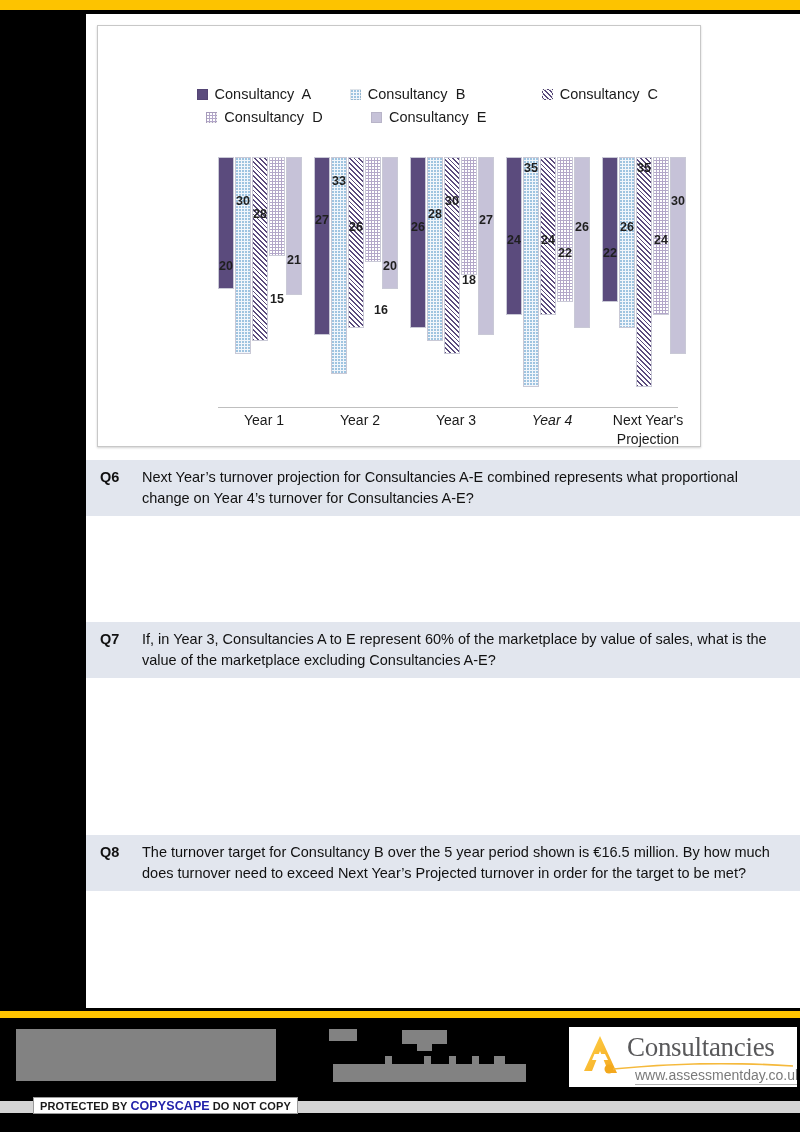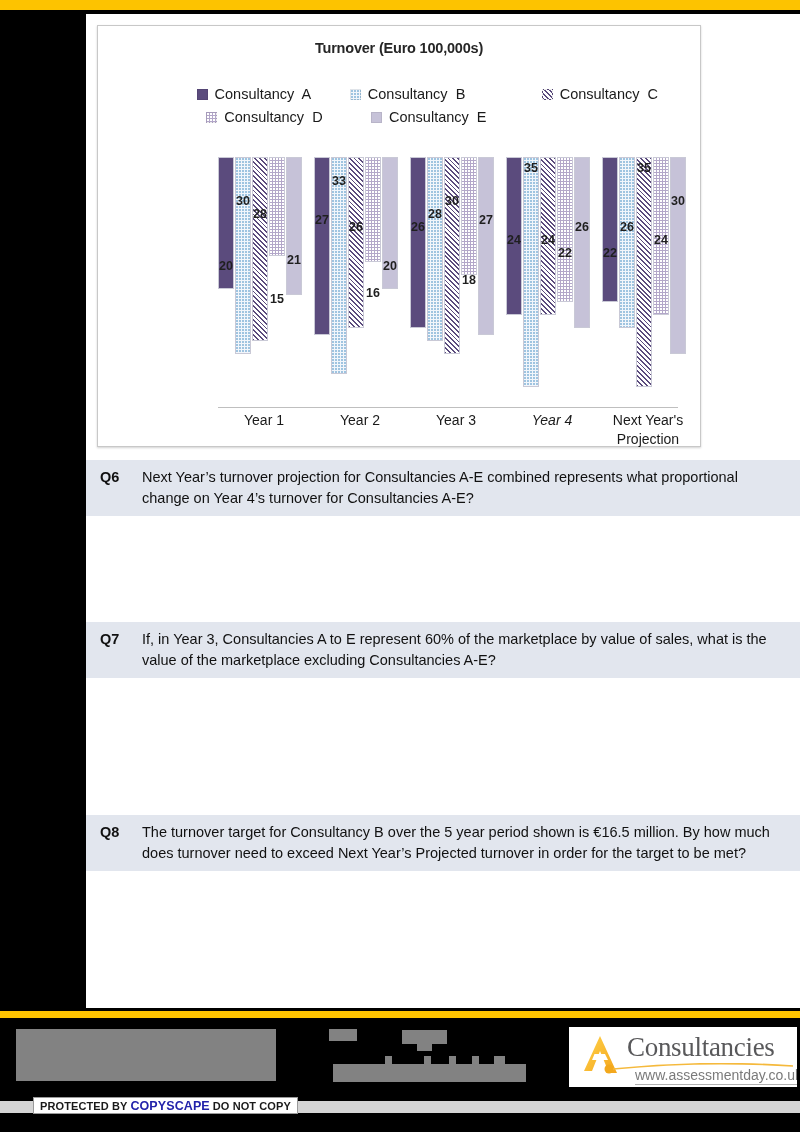--- a/index.html
+++ b/index.html
@@ -284,21 +284,20 @@
 </style>
 </head>
 <body>
 
 <div class="top-gold-bar"></div>
 
 <div class="page-sheet"></div>
 
 <div class="chart-frame">
 
-  <div class="chart-title">Turnover (Euro 100,000s)</div>
 
   <div class="legend">
     <div class="legend-row">
       <div class="legend-item w1">
         <span class="legend-swatch fill-a"></span>
         <span class="legend-label">Consultancy  A</span>
       </div>
       <div class="legend-item w2">
         <span class="legend-swatch fill-b"></span>
         <span class="legend-label">Consultancy  B</span>
@@ -354,21 +353,21 @@
           </div>
           <div class="bar-wrap">
             <div class="bar-value" style="bottom: 219px;">33</div>
             <div class="bar fill-b" style="height: 217px;"></div>
           </div>
           <div class="bar-wrap">
             <div class="bar-value" style="bottom: 173px;">26</div>
             <div class="bar fill-c" style="height: 171px;"></div>
           </div>
           <div class="bar-wrap">
-            <div class="bar-value" style="bottom: 107px;">16</div>
+            <div class="bar-value" style="bottom: 90px; margin-left: 8px;">16</div>
             <div class="bar fill-d" style="height: 105px;"></div>
           </div>
           <div class="bar-wrap">
             <div class="bar-value" style="bottom: 134px;">20</div>
             <div class="bar fill-e" style="height: 132px;"></div>
           </div>
         </div>
       </div>
       <div class="group" style="left: 292px;">
         <div class="bars">
@@ -467,21 +466,21 @@
 <div class="qblock" id="q6" style="top:460px;">
   <div class="q-num">Q6</div>
   <div class="q-text">Next Year’s turnover projection for Consultancies A-E combined represents what proportional change on Year 4’s turnover for Consultancies A-E?</div>
 </div>
 
 <div class="qblock" id="q7" style="top:622px;">
   <div class="q-num">Q7</div>
   <div class="q-text">If, in Year 3, Consultancies A to E represent 60% of the marketplace by value of sales, what is the value of the marketplace excluding Consultancies A-E?</div>
 </div>
 
-<div class="qblock" id="q8" style="top:815px;">
+<div class="qblock" id="q8" style="top:835px;">
   <div class="q-num">Q8</div>
   <div class="q-text">The turnover target for Consultancy B over the 5 year period shown is €16.5 million. By how much does turnover need to exceed Next Year’s Projected turnover in order for the target to be met?</div>
 </div>
 
 <div class="footer-gold-bar"></div>
 
 <div class="footer-redact redact-left"></div>
 <div class="footer-redact redact-mid-a"></div>
 <div class="footer-redact redact-mid-b"></div>
 <div class="footer-redact redact-tick-1"></div>

